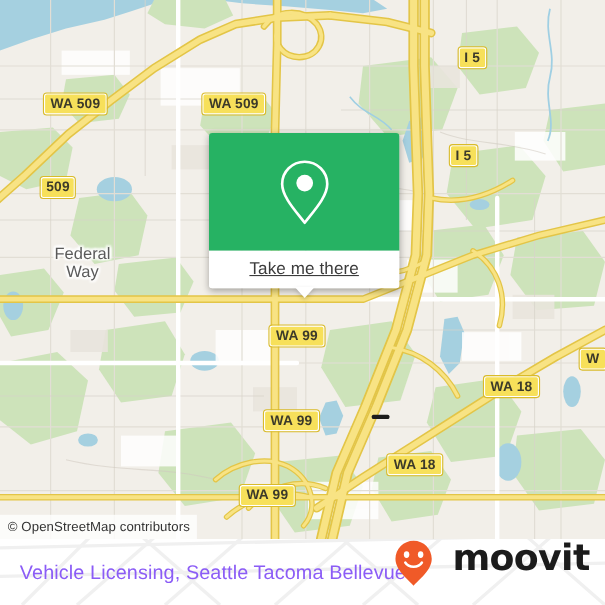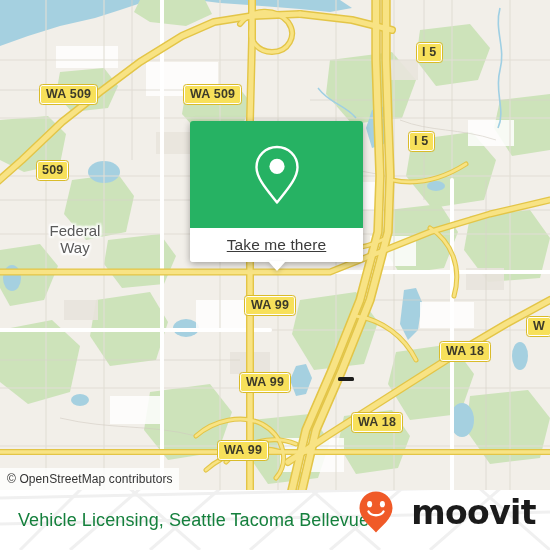--- a/index.html
+++ b/index.html
@@ -145,33 +145,32 @@
     width: 550px; height: 60px;
     opacity: 1;
   }
   #bottom-title {
     position: absolute;
     left: 18px;
     top: 0;
     height: 60px;
     display: flex;
     align-items: center;
-    color: #15803d;
+    color: #8b5cf6;
     font-size: 18px;
     font-family: "Liberation Sans", sans-serif;
     letter-spacing: 0.1px;
     white-space: nowrap;
   }
   #moovit-logo {
     position: absolute;
     right: 14px;
     top: 0;
     height: 44px;
     display: flex;
-    align-items: center;
     gap: 16px;
   }
   #moovit-wordmark {
     color: #1b1b1b;
     font-size: 33px;
     font-family: "DejaVu Sans", sans-serif;
     font-weight: bold;
     letter-spacing: -0.6px;
     line-height: 33px;
   }

